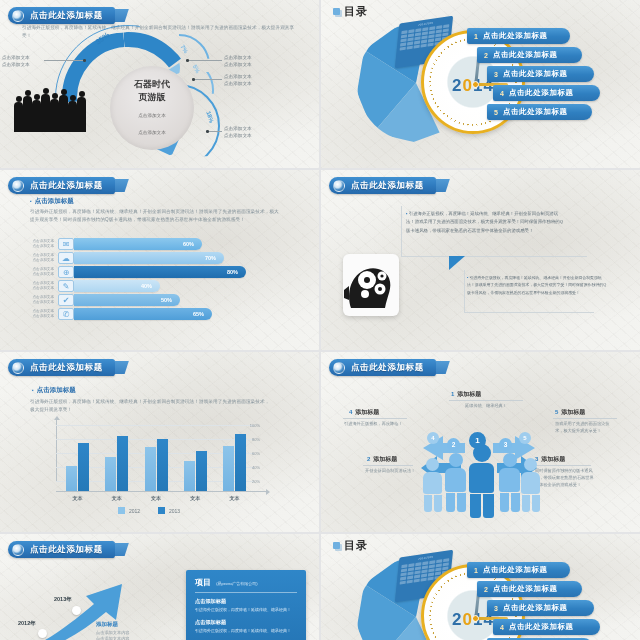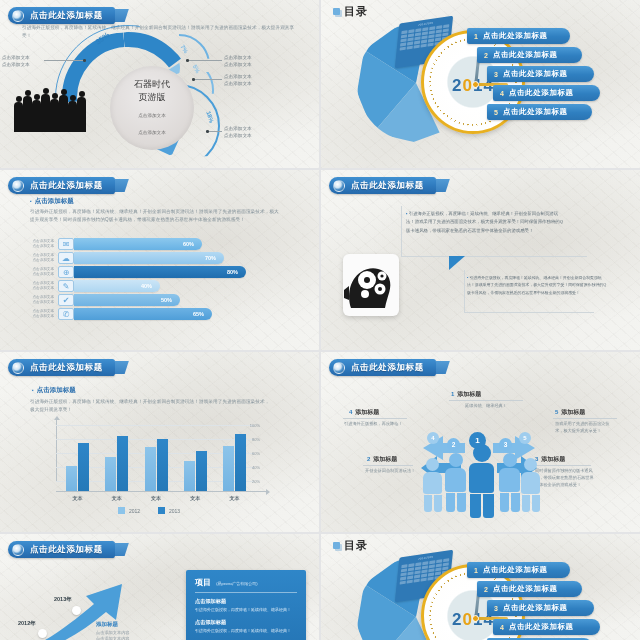--- a/index.html
+++ b/index.html
@@ -91,21 +91,21 @@
 
   
   .donut-wrap{ position:absolute; left:52px; top:28px; width:190px; height:135px;}
   .donut-center{
     position:absolute; left:58px; top:38px; width:84px; height:84px;
     border-radius:50%;
     background:radial-gradient(circle at 45% 35%,#eceaea 0%,#ddd9d7 70%,#cfcbc8 100%);
     box-shadow:inset 0 0 6px rgba(0,0,0,.08);
     display:flex; flex-direction:column; align-items:center; justify-content:center; gap:1px;
   }
-  .donut-center .ct{ font-size:9px; font-weight:normal; color:#3a3a3a; line-height:1.25;}
+  .donut-center .ct{ font-size:9px; font-weight:bold; color:#3a3a3a; line-height:1.25;}
   .donut-center .cs{ font-size:4.6px; color:#6d6d6d; line-height:1.5; margin-top:9px;}
   .ring{ position:absolute; border-radius:50%; }
   .seg-a{
     left:10px; top:4px; width:132px; height:132px;
     border:15px solid #2e86c8; border-radius:50%;
     clip-path:polygon(0 0,50% 0,50% 50%,0 50%,0 100%,0 100%);
     transform:rotate(-4deg);
   }
   .seg-a2{
     left:10px; top:4px; width:132px; height:132px;

